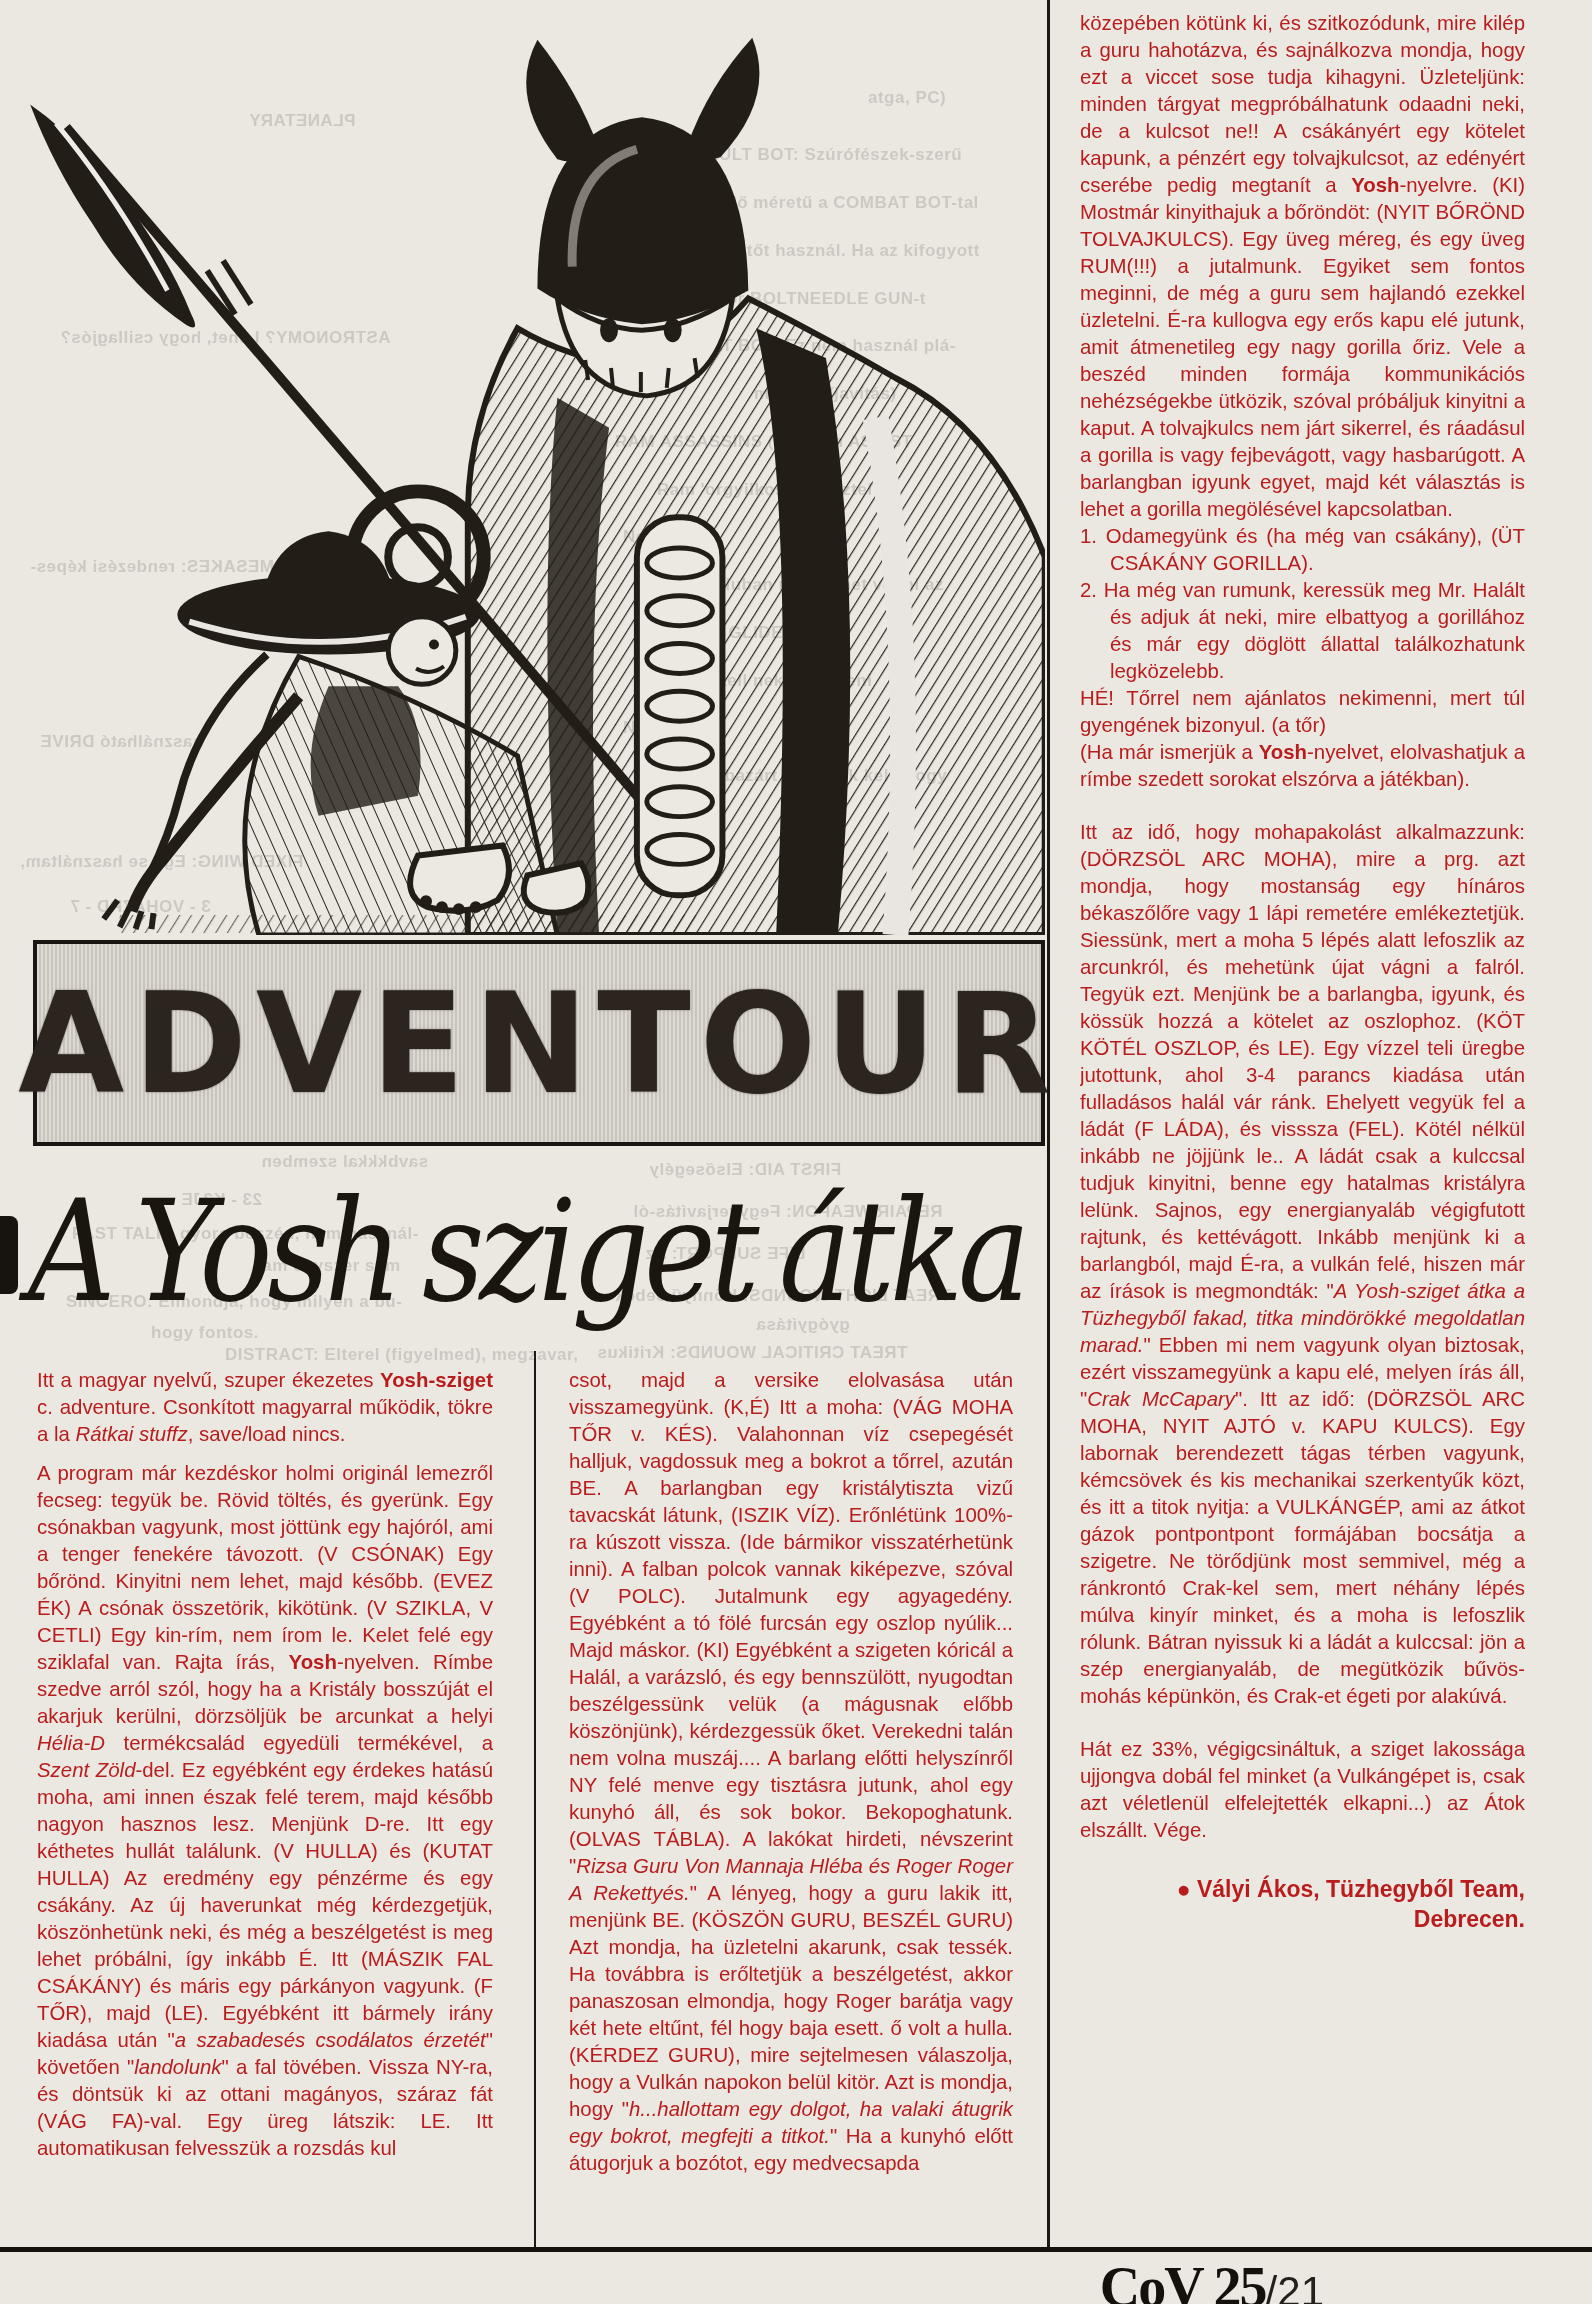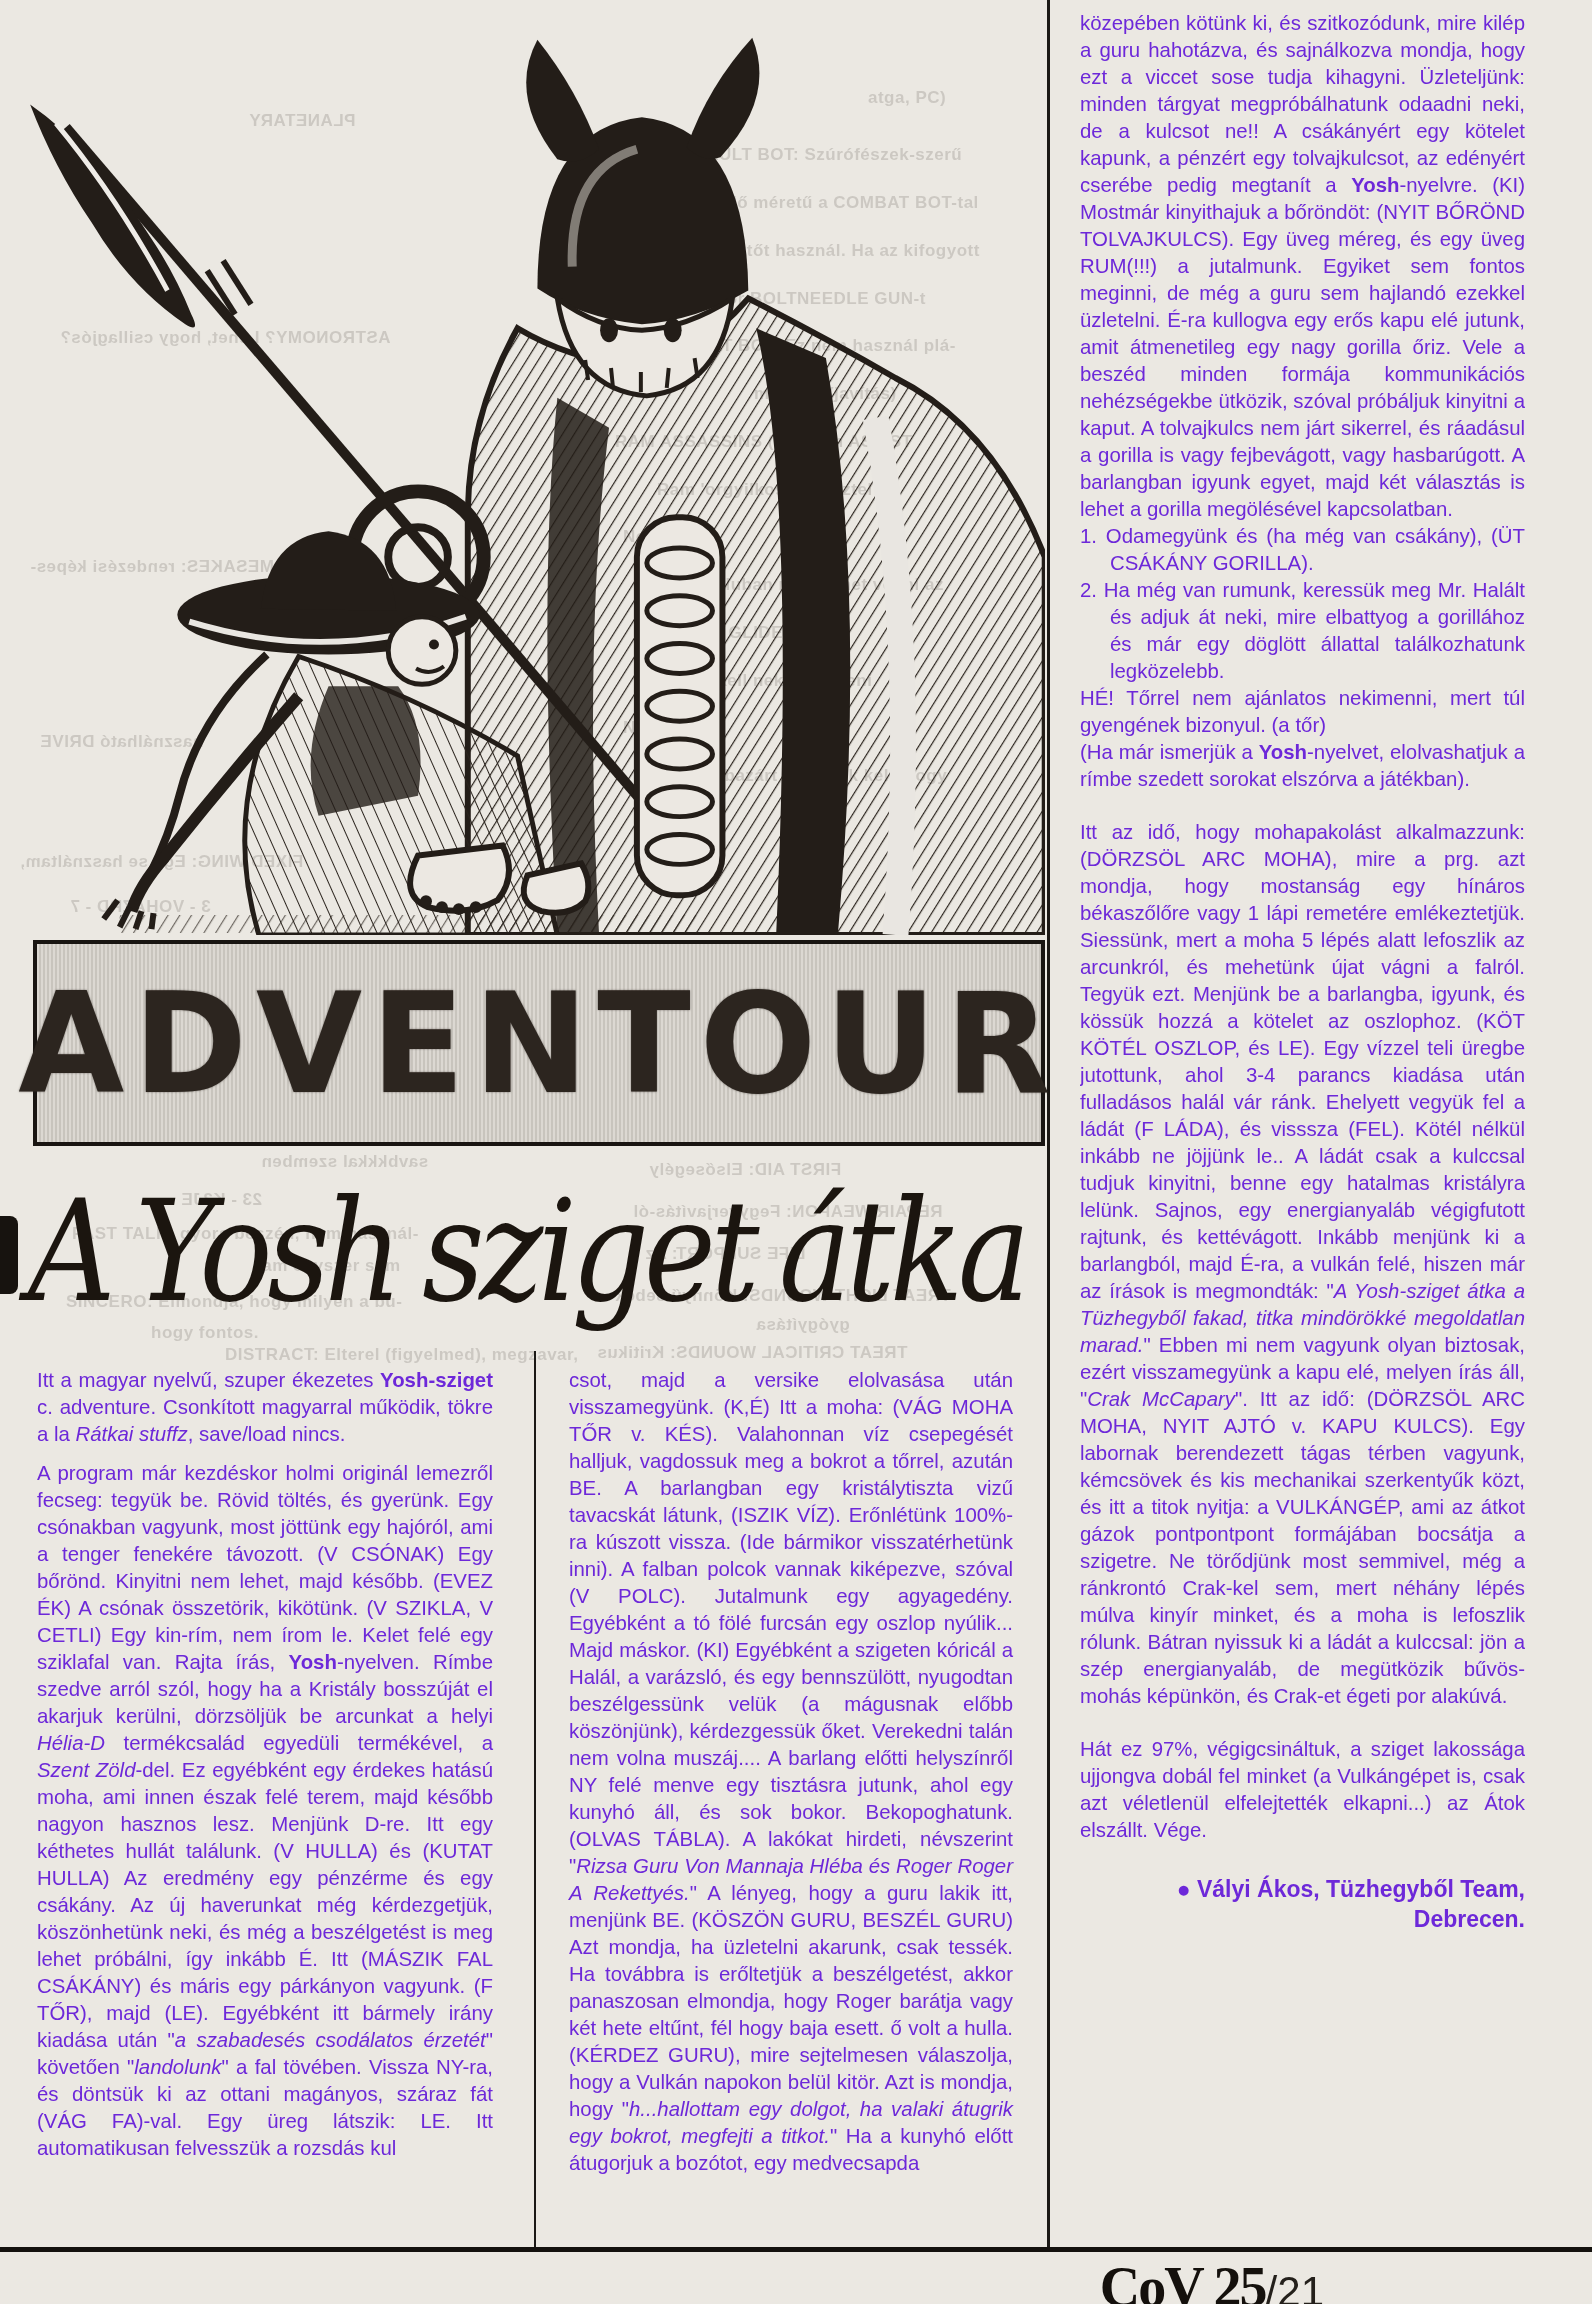--- a/index.html
+++ b/index.html
@@ -30,21 +30,21 @@
   .headline{
     position:absolute;left:28px;top:1162px;width:1019px;height:189px;
     font-family:"DejaVu Serif","Liberation Serif",serif;font-style:italic;
     font-size:141px;color:#1b150f;white-space:nowrap;
     letter-spacing:-6px;word-spacing:-10px;
     transform:scaleX(.86);transform-origin:left top;line-height:179px;
   }
   
   .bodycol{
     position:absolute;top:1355px;height:889px;overflow:hidden;
-    font-size:20.4px;line-height:27px;text-align:justify;color:#6d28d9;
+    font-size:20.4px;line-height:27px;text-align:justify;color:#b91c1c;
   }
   .bodycol p{margin:12px;}
   #col1{left:25px;width:480px;}
   #col2{left:557px;width:468px;}
   #col3{left:1080px;top:10px;height:2235px;width:445px;}
   #col3 p{margin:0;}
   #col3 .gap{margin-top:26px;}
   .hang{padding-left:30px;text-indent:-30px;text-align:justify;margin:0;}
   .byline{
     margin-top:30px;text-align:right;font-weight:bold;font-size:23px;line-height:30px;
@@ -190,21 +190,21 @@
   <p>csot, majd a versike elolvasása után visszamegyünk. (K,É) Itt a moha: (VÁG MOHA TŐR v. KÉS). Valahonnan víz csepegését halljuk, vagdossuk meg a bokrot a tőrrel, azután BE. A barlangban egy kristálytiszta vizű tavacskát látunk, (ISZIK VÍZ). Erőnlétünk 100%-ra kúszott vissza. (Ide bármikor visszatérhetünk inni). A falban polcok vannak kiképezve, szóval (V POLC). Jutalmunk egy agyagedény. Egyébként a tó fölé furcsán egy oszlop nyúlik... Majd máskor. (KI) Egyébként a szigeten kóricál a Halál, a varázsló, és egy bennszülött, nyugodtan beszélgessünk velük (a mágusnak előbb köszönjünk), kérdezgessük őket. Verekedni talán nem volna muszáj.... A barlang előtti helyszínről NY felé menve egy tisztásra jutunk, ahol egy kunyhó áll, és sok bokor. Bekopoghatunk. (OLVAS TÁBLA). A lakókat hirdeti, névszerint "<i>Rizsa Guru Von Mannaja Hléba és Roger Roger A Rekettyés.</i>" A lényeg, hogy a guru lakik itt, menjünk BE. (KÖSZÖN GURU, BESZÉL GURU) Azt mondja, ha üzletelni akarunk, csak tessék. Ha továbbra is erőltetjük a beszélgetést, akkor panaszosan elmondja, hogy Roger barátja vagy két hete eltűnt, fél hogy baja esett. ő volt a hulla. (KÉRDEZ GURU), mire sejtelmesen válaszolja, hogy a Vulkán napokon belül kitör. Azt is mondja, hogy "<i>h...hallottam egy dolgot, ha valaki átugrik egy bokrot, megfejti a titkot.</i>" Ha a kunyhó előtt átugorjuk a bozótot, egy medvecsapda</p>
 </div>
 
 <div class="bodycol" id="col3">
   <p>közepében kötünk ki, és szitkozódunk, mire kilép a guru hahotázva, és sajnálkozva mondja, hogy ezt a viccet sose tudja kihagyni. Üzleteljünk: minden tárgyat megpróbálhatunk odaadni neki, de a kulcsot ne!! A csákányért egy kötelet kapunk, a pénzért egy tolvajkulcsot, az edényért cserébe pedig megtanít a <b>Yosh</b>-nyelvre. (KI) Mostmár kinyithajuk a bőröndöt: (NYIT BŐRÖND TOLVAJKULCS). Egy üveg méreg, és egy üveg RUM(!!!) a jutalmunk. Egyiket sem fontos meginni, de még a guru sem hajlandó ezekkel üzletelni. É-ra kullogva egy erős kapu elé jutunk, amit átmenetileg egy nagy gorilla őriz. Vele a beszéd minden formája kommunikációs nehézségekbe ütközik, szóval próbáljuk kinyitni a kaput. A tolvajkulcs nem járt sikerrel, és ráadásul a gorilla is vagy fejbevágott, vagy hasbarúgott. A barlangban igyunk egyet, majd két választás is lehet a gorilla megölésével kapcsolatban.</p>
   <p class="hang">1. Odamegyünk és (ha még van csákány), (ÜT CSÁKÁNY GORILLA).</p>
   <p class="hang">2. Ha még van rumunk, keressük meg Mr. Halált és adjuk át neki, mire elbattyog a gorillához és már egy döglött állattal találkozhatunk legközelebb.</p>
   <p>HÉ! Tőrrel nem ajánlatos nekimenni, mert túl gyengének bizonyul. (a tőr)</p>
   <p>(Ha már ismerjük a <b>Yosh</b>-nyelvet, elolvashatjuk a rímbe szedett sorokat elszórva a játékban).</p>
   <p class="gap">Itt az idő, hogy mohapakolást alkalmazzunk: (DÖRZSÖL ARC MOHA), mire a prg. azt mondja, hogy mostanság egy hínáros békaszőlőre vagy 1 lápi remetére emlékeztetjük. Siessünk, mert a moha 5 lépés alatt lefoszlik az arcunkról, és mehetünk újat vágni a falról. Tegyük ezt. Menjünk be a barlangba, igyunk, és kössük hozzá a kötelet az oszlophoz. (KÖT KÖTÉL OSZLOP, és LE). Egy vízzel teli üregbe jutottunk, ahol 3-4 parancs kiadása után fulladásos halál vár ránk. Ehelyett vegyük fel a ládát (F LÁDA), és visssza (FEL). Kötél nélkül inkább ne jöjjünk le.. A ládát csak a kulccsal tudjuk kinyitni, benne egy hatalmas kristályra lelünk. Sajnos, egy energianyaláb végigfutott rajtunk, és kettévágott. Inkább menjünk ki a barlangból, majd É-ra, a vulkán felé, hiszen már az írások is megmondták: "<i>A Yosh-sziget átka a Tüzhegyből fakad, titka mindörökké megoldatlan marad.</i>" Ebben mi nem vagyunk olyan biztosak, ezért visszamegyünk a kapu elé, melyen írás áll, "<i>Crak McCapary</i>". Itt az idő: (DÖRZSÖL ARC MOHA, NYIT AJTÓ v. KAPU KULCS). Egy labornak berendezett tágas térben vagyunk, kémcsövek és kis mechanikai szerkentyűk közt, és itt a titok nyitja: a VULKÁNGÉP, ami az átkot gázok pontpontpont formájában bocsátja a szigetre. Ne törődjünk most semmivel, még a ránkrontó Crak-kel sem, mert néhány lépés múlva kinyír minket, és a moha is lefoszlik rólunk. Bátran nyissuk ki a ládát a kulccsal: jön a szép energianyaláb, de megütközik bűvös-mohás képünkön, és Crak-et égeti por alakúvá.</p>
-  <p class="gap">Hát ez 97%, végigcsináltuk, a sziget lakossága ujjongva dobál fel minket (a Vulkángépet is, csak azt véletlenül elfelejtették elkapni...) az Átok elszállt. Vége.</p>
+  <p class="gap">Hát ez 33%, végigcsináltuk, a sziget lakossága ujjongva dobál fel minket (a Vulkángépet is, csak azt véletlenül elfelejtették elkapni...) az Átok elszállt. Vége.</p>
   <div class="byline">
     <div>● Vályi Ákos, Tüzhegyből Team,</div>
     <div>Debrecen.</div>
   </div>
 </div>
 
 <div class="pagenum">
   <span class="cov">CoV 25</span><span class="sub">/21</span>
 </div>
 

